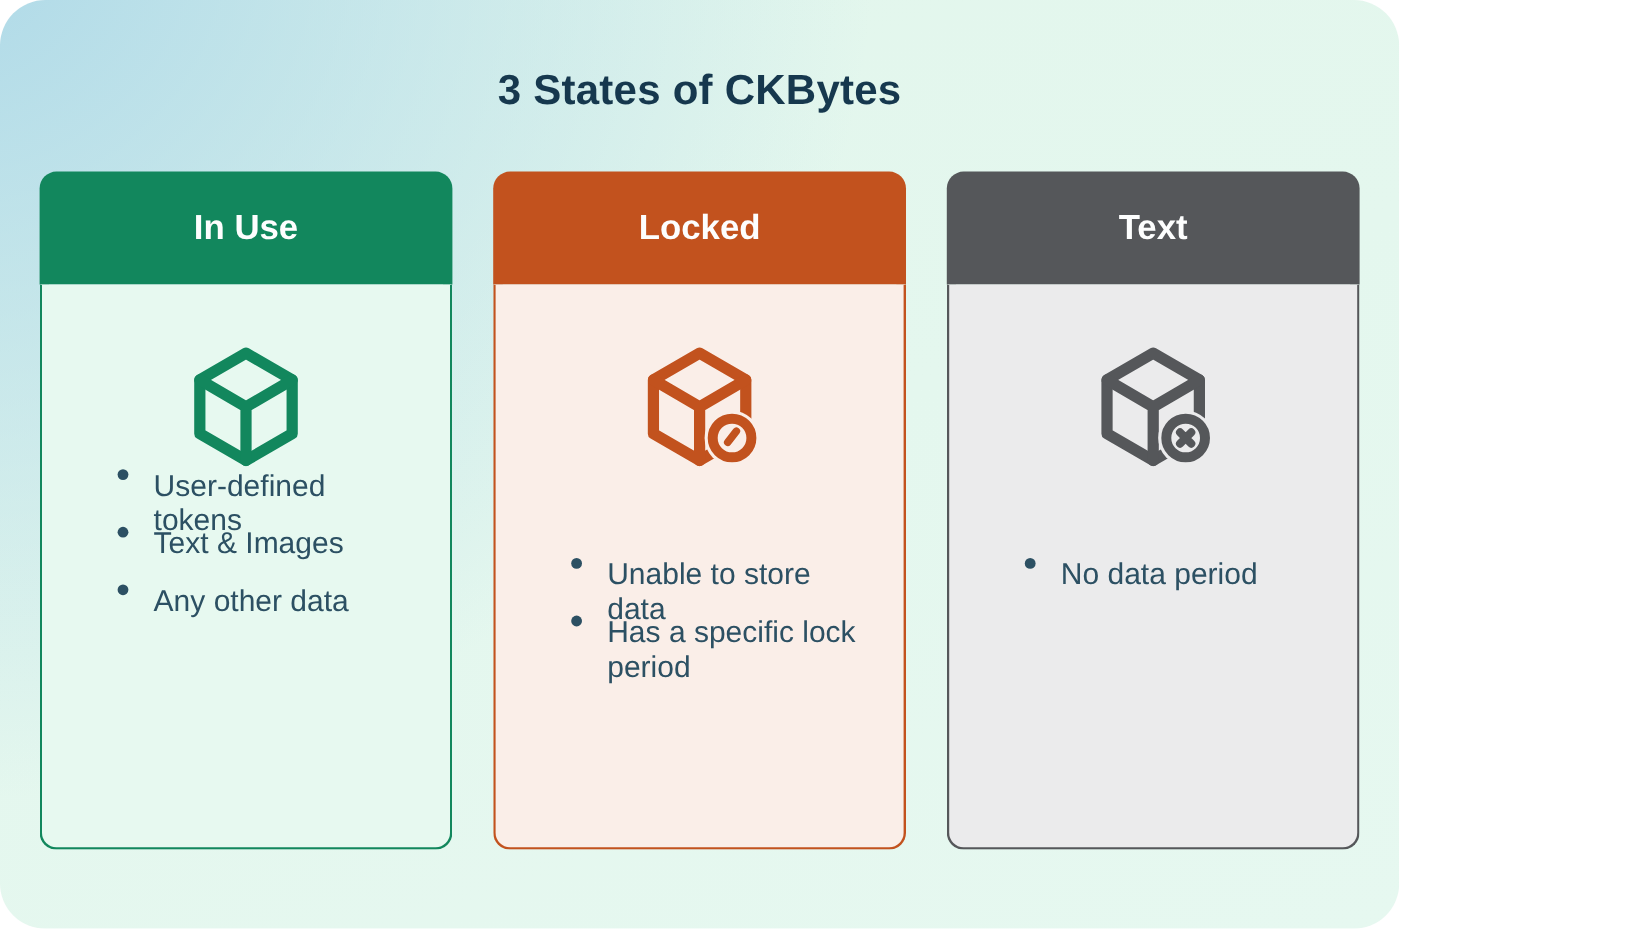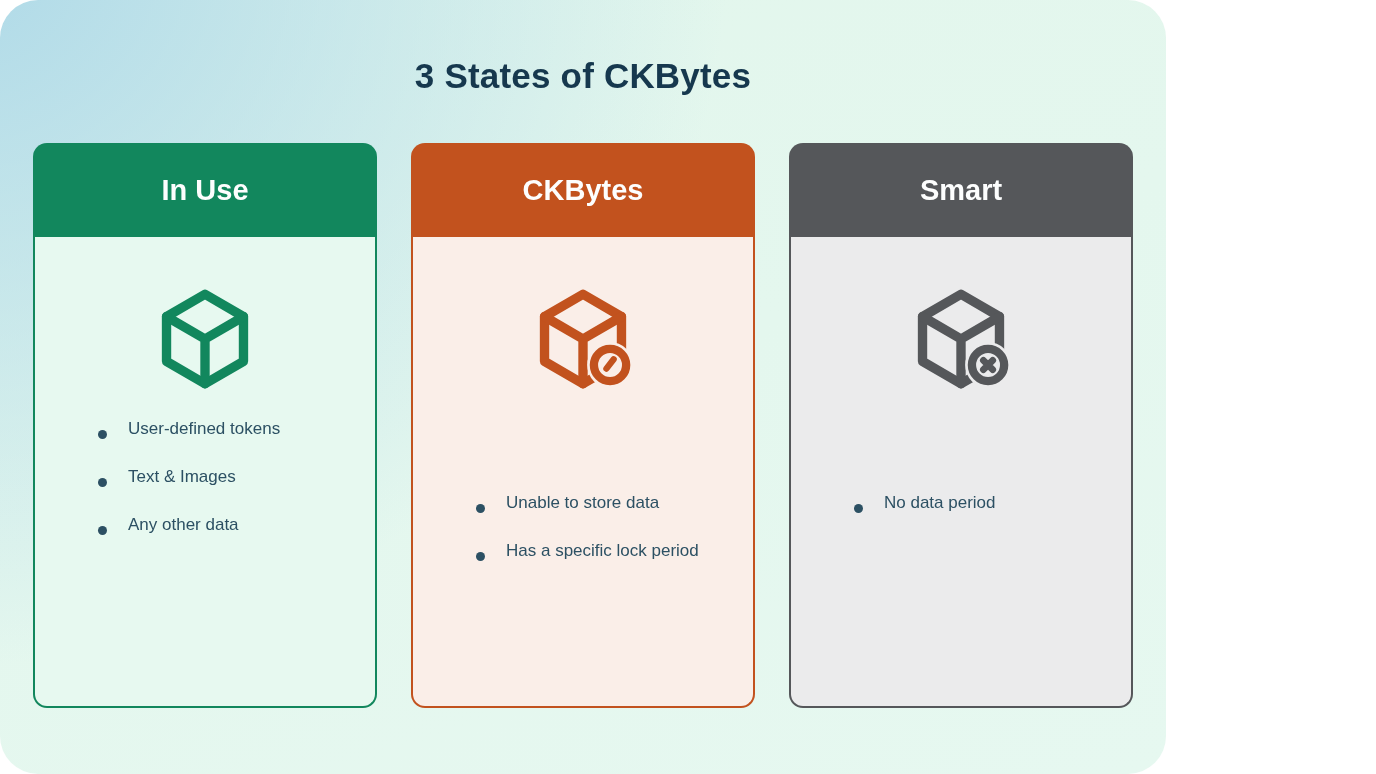--- a/index.html
+++ b/index.html
@@ -73,23 +73,23 @@
     margin-top: 27px;
     min-height: 47px;
     font-size: 25px;
     line-height: 47px;
     color: var(--text-color, #2c5063);
   }
 
   .bullets { list-style: none; }
   .bullet {
     display: flex;
-    align-items: flex-end;
+    align-items: flex-start;
     height: 48px;
-    font-size: 17px;
+    font-size: 25px;
     color: var(--text-color, #2c5063);
   }
   .bullet .dot {
     flex: 0 0 auto;
     width: 9px;
     height: 9px;
     border-radius: 50%;
     background: var(--text-color, #2c5063);
     margin: 0 21px 0 35px;
   }
@@ -123,21 +123,21 @@
             </li>
           <li class="bullet">
               <span class="dot"></span>
               <span>Any other data</span>
             </li>
         </ul>
       </div>
     </section>
 
     <section class="card" style="--accent: #c2521e; --body-bg: #faeee8;">
-      <header class="card-header">CKBytes</header>
+      <header class="card-header">Locked</header>
       <div class="card-body">
         <div class="icon-wrap">
           <svg width="104" height="104" viewBox="0 0 100 100" fill="none" stroke="currentColor" stroke-width="9" stroke-linejoin="round" stroke-linecap="round">
             <polygon points="50,7 87,28.5 87,71.5 50,93 13,71.5 13,28.5"></polygon>
             <path d="M13 28.5 L50 50 L87 28.5 M50 50 L50 93"></path>
             <circle cx="76" cy="75" r="22" fill="var(--body-bg)" stroke="none"></circle>
             <circle cx="76" cy="75" r="15.5" stroke-width="8"></circle>
             <path d="M79.5 69.5 L72.5 78.5" stroke-width="6"></path>
           </svg>
         </div>
@@ -149,21 +149,21 @@
             </li>
           <li class="bullet">
               <span class="dot"></span>
               <span>Has a specific lock period</span>
             </li>
         </ul>
       </div>
     </section>
 
     <section class="card" style="--accent: #55575a; --body-bg: #ebebec;">
-      <header class="card-header">Smart</header>
+      <header class="card-header">Text</header>
       <div class="card-body">
         <div class="icon-wrap">
           <svg width="104" height="104" viewBox="0 0 100 100" fill="none" stroke="currentColor" stroke-width="9" stroke-linejoin="round" stroke-linecap="round">
             <polygon points="50,7 87,28.5 87,71.5 50,93 13,71.5 13,28.5"></polygon>
             <path d="M13 28.5 L50 50 L87 28.5 M50 50 L50 93"></path>
             <circle cx="76" cy="75" r="22" fill="var(--body-bg)" stroke="none"></circle>
             <circle cx="76" cy="75" r="15.5" stroke-width="8"></circle>
             <path d="M71.5 70.5 L80.5 79.5 M80.5 70.5 L71.5 79.5" stroke-width="6.5"></path>
           </svg>
         </div>

